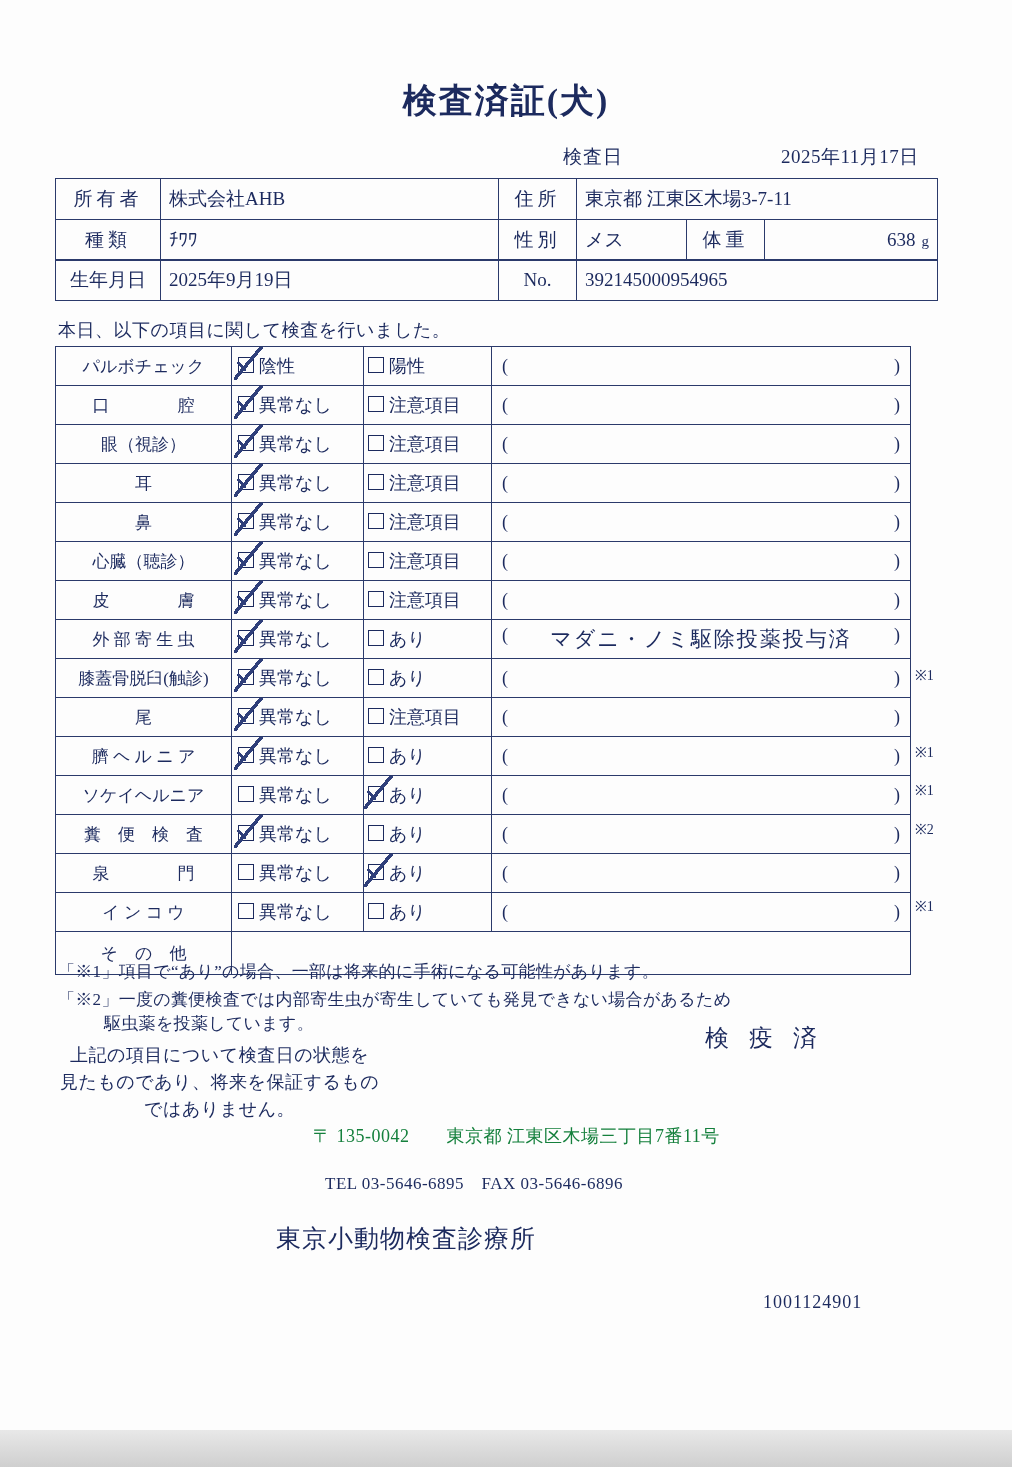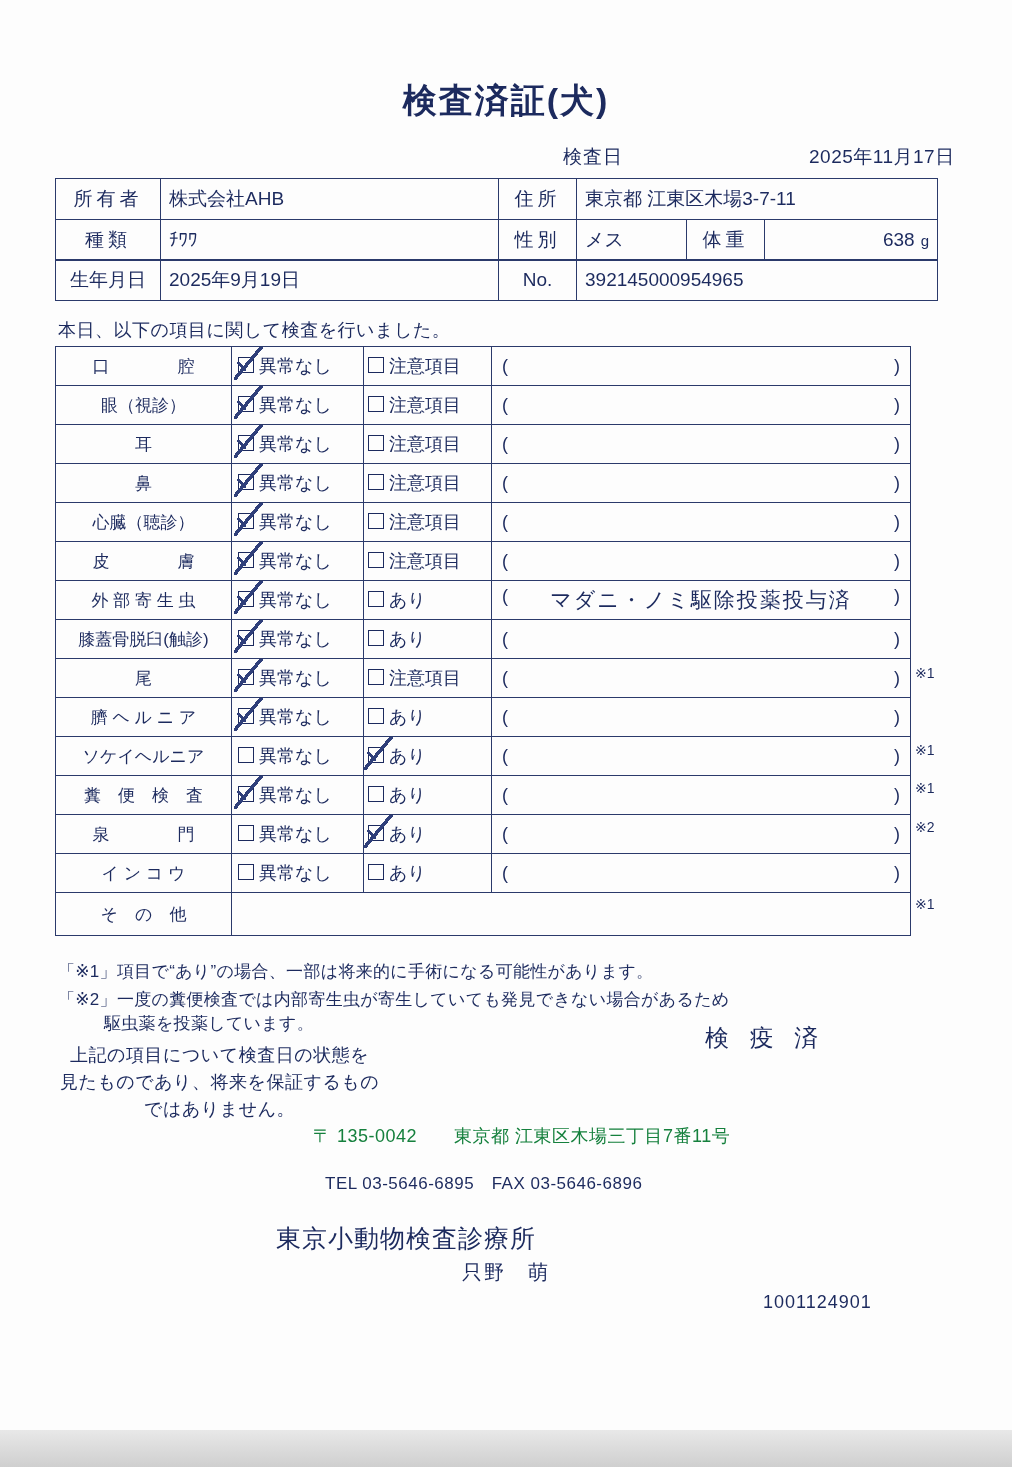--- a/index.html
+++ b/index.html
@@ -18,20 +18,21 @@
     overflow: hidden;
     color: #1a1a2e;
   }
   .sheet {
     position: absolute;
     left: 0;
     top: 0;
     width: 1012px;
     height: 1430px;
     background: #fdfdfd;
+    font-family: Liberation Serif, serif;
   }
   .shadow-bottom {
     position: absolute;
     left: 0;
     top: 1430px;
     width: 1012px;
     height: 37px;
     background: linear-gradient(#e8e8e8, #cfcfcf);
   }
 
@@ -57,21 +58,20 @@
     color: #1c2a5e;
     letter-spacing: 1px;
   }
   .exam-date-value {
     position: absolute;
     left: 781px;
     top: 144px;
     font-size: 19px;
     color: #1c2a5e;
     letter-spacing: 0.5px;
-    margin-left: 28px;
   }
 
   
   .info-table {
     position: absolute;
     left: 55px;
     top: 178px;
     width: 882px;
     border-collapse: collapse;
     table-layout: fixed;
@@ -336,20 +336,30 @@
 
     <table class="check-table">
       <colgroup>
         <col style="width:176px">
           <col style="width:132px">
         <col style="width:128px">
           <col style="width:419px">
       </colgroup>
       <tbody id="checklist-body">
 
+      <tr>
+            <td class="c-name">パルボチェック</td>
+            <td class="c-opt1"><span class="opt"><span class="box checked"></span><span>陰性</span></span></td>
+            <td class="c-opt2"><span class="opt"><span class="box"></span><span>陽性</span></span></td>
+            <td class="c-paren">
+              <span class="paren-l">(</span>
+              <span class="paren-r">)</span>
+              <span class="paren-mid"></span>
+            </td>
+          </tr>
           <tr>
             <td class="c-name">口　　　　腔</td>
             <td class="c-opt1"><span class="opt"><span class="box checked"></span><span>異常なし</span></span></td>
             <td class="c-opt2"><span class="opt"><span class="box"></span><span>注意項目</span></span></td>
             <td class="c-paren">
               <span class="paren-l">(</span>
               <span class="paren-r">)</span>
               <span class="paren-mid"></span>
             </td>
           </tr>
@@ -498,21 +508,20 @@
       <div>上記の項目について検査日の状態を</div>
       <div>見たものであり、将来を保証するもの</div>
       <div>ではありません。</div>
     </div>
 
     <div class="stamp">検 疫 済</div>
 
     <div class="addr">〒 135-0042　　東京都 江東区木場三丁目7番11号</div>
     <div class="tel">TEL 03-5646-6895　FAX 03-5646-6896</div>
     <div class="clinic">東京小動物検査診療所</div>
-    <div class="vet">只野　萌</div>
     <div class="docid">1001124901</div>
   <div class="note-mark" style="left: 915px; top: 665.2px;">※1</div>
       <div class="note-mark" style="left: 915px; top: 742px;">※1</div>
       <div class="note-mark" style="left: 915px; top: 780.4px;">※1</div>
       <div class="note-mark" style="left: 915px; top: 818.8px;">※2</div>
       <div class="note-mark" style="left: 915px; top: 895.6px;">※1</div>
     </div>
   <div class="shadow-bottom"></div>
 </div>
 

